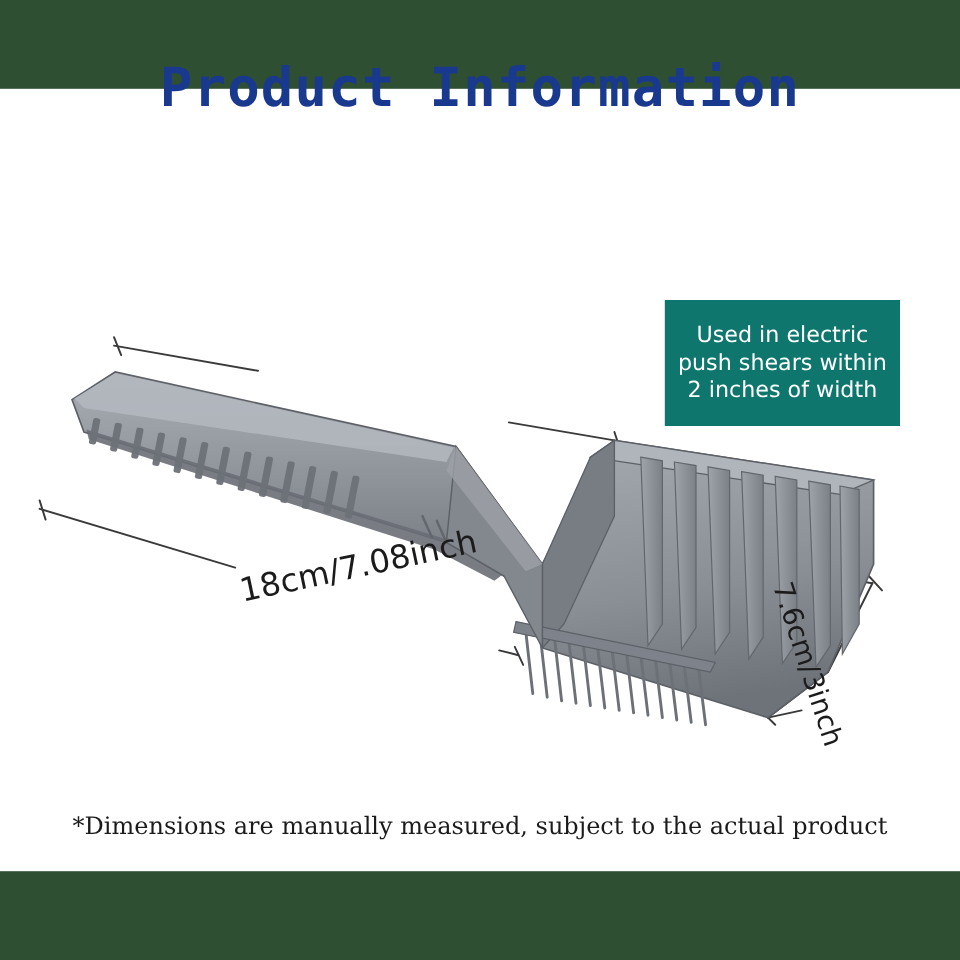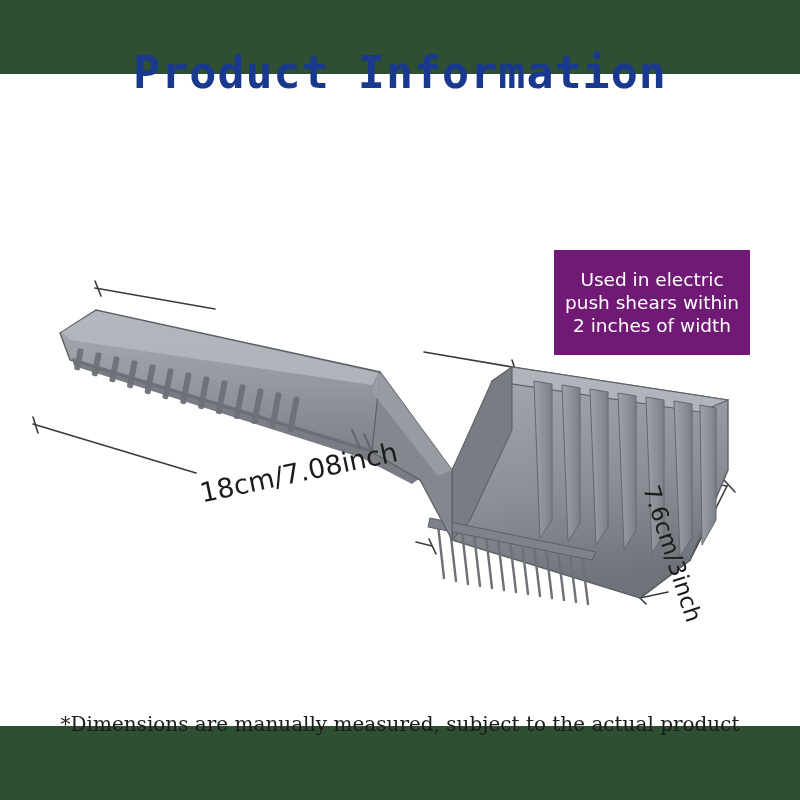--- a/index.html
+++ b/index.html
@@ -44,21 +44,21 @@
     white-space: nowrap;
   }
 
   
   #callout {
     position: absolute;
     left: 554px;
     top: 250px;
     width: 196px;
     height: 105px;
-    background: #701a75;
+    background: #0f766e;
     color: #ffffff;
     text-align: center;
     font-size: 18.5px;
     line-height: 23px;
     display: flex;
     align-items: center;
     justify-content: center;
     box-sizing: border-box;
     padding: 2px 6px;
   }
@@ -93,21 +93,20 @@
   
   #footnote {
     position: absolute;
     left: 0;
     top: 676px;
     width: 800px;
     text-align: center;
     font-family: "DejaVu Serif", serif;
     font-size: 20px;
     color: #1b1b1b;
-    margin-top: 36px;
   }
 
   
   #art {
     position: absolute;
     left: 0;
     top: 0;
     width: 800px;
     height: 800px;
   }

